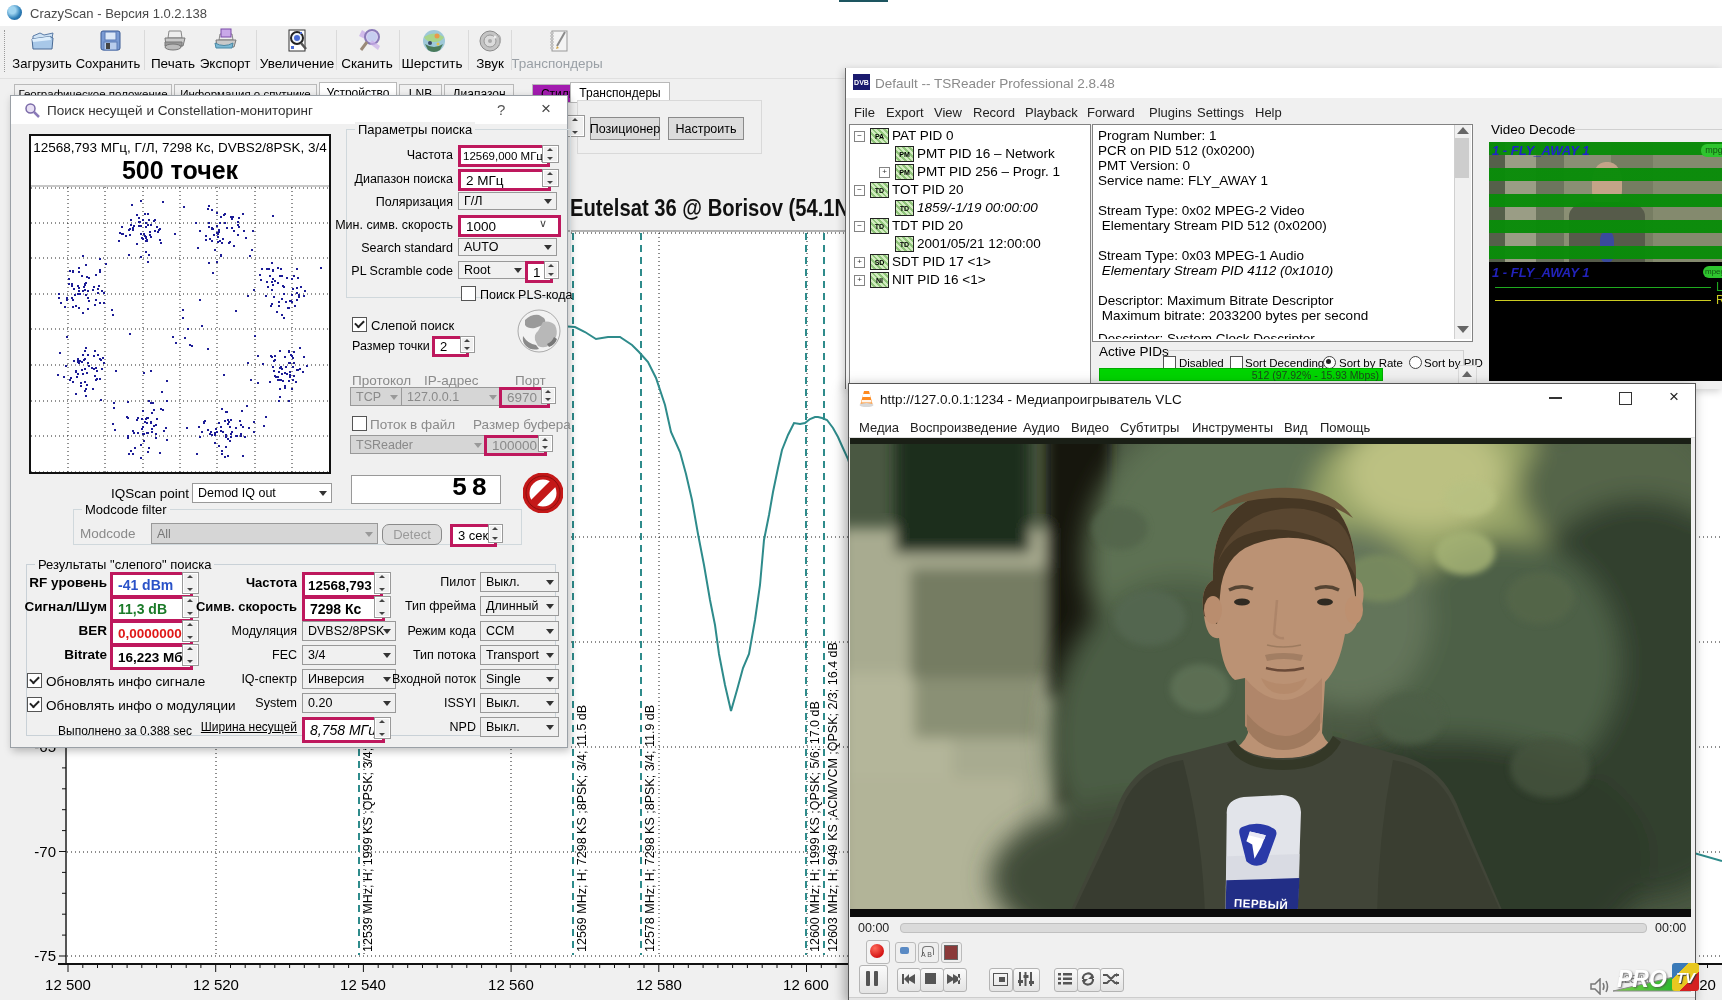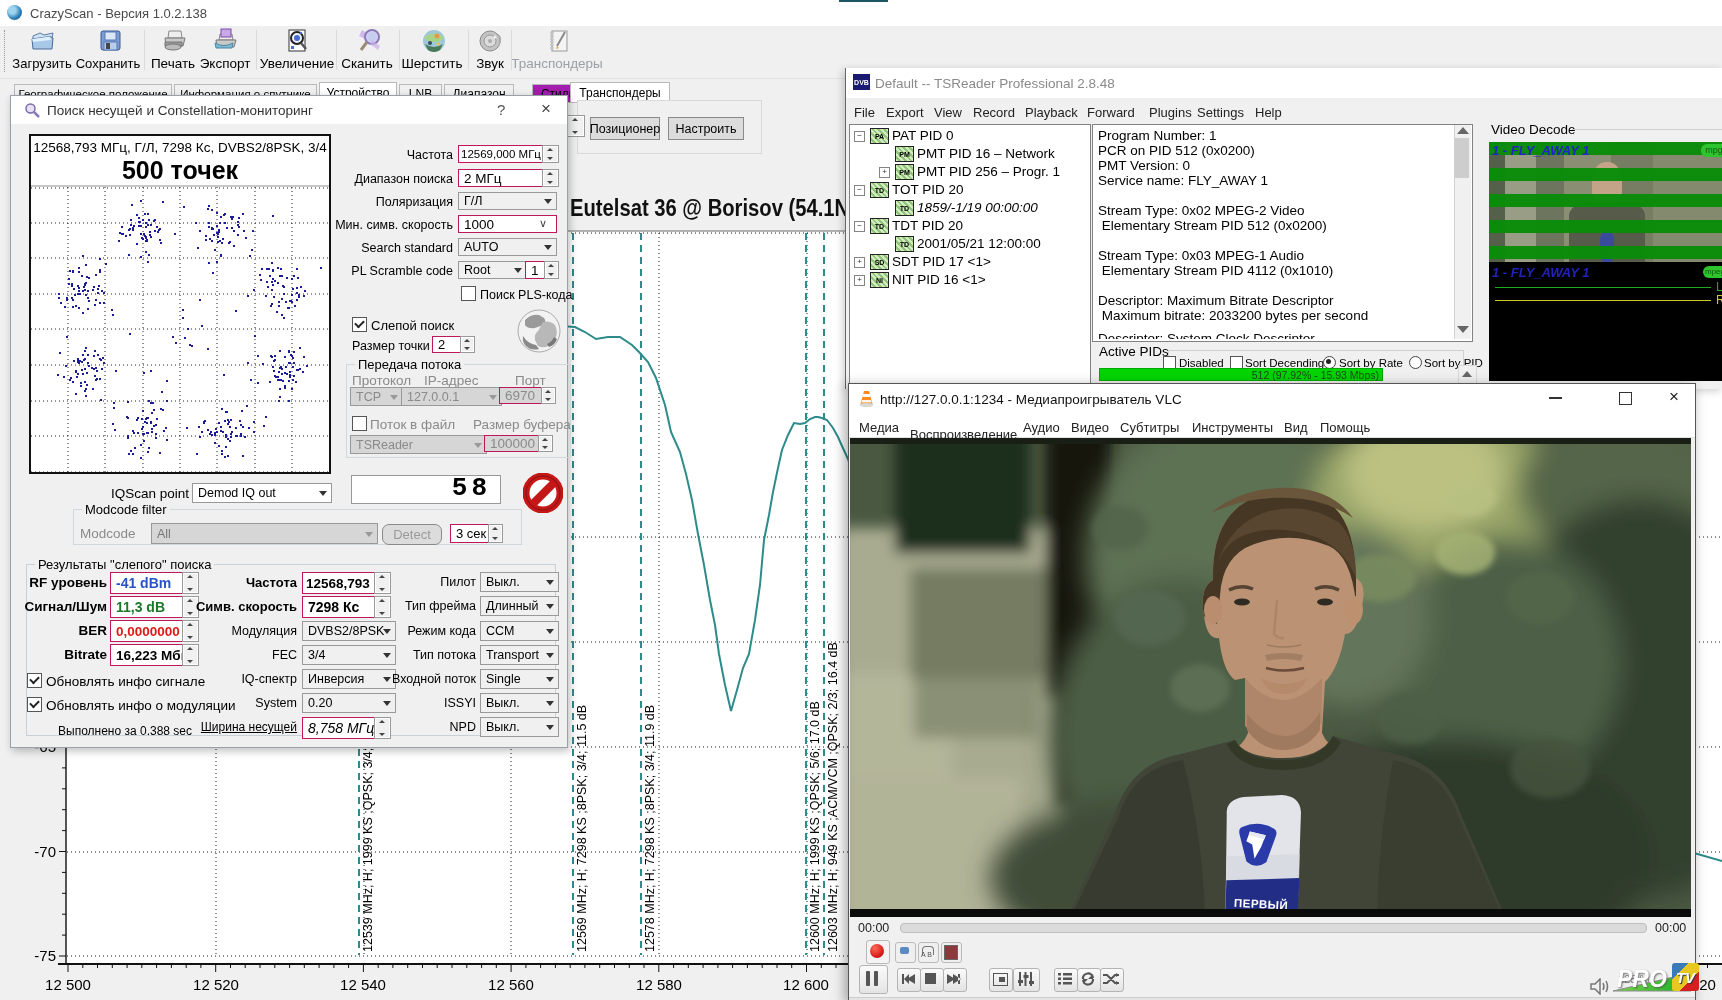--- a/index.html
+++ b/index.html
@@ -1,19 +1,19 @@
 <!DOCTYPE html>
 <html><head><meta charset="utf-8">
 <style>
 html,body{margin:0;padding:0;}
 #scr{position:relative;width:1722px;height:1000px;overflow:hidden;background:#f0f0f0;
  font-family:"Liberation Sans",sans-serif;font-size:13px;color:#000;}
 .a{position:absolute;}
 .lbl{position:absolute;white-space:nowrap;}
-.in{position:absolute;background:#fff;border:1px solid #be185d;font-weight:bold;font-size:15px;
+.in{position:absolute;background:#fff;border:3px solid #be185d;font-weight:bold;font-size:15px;
  display:flex;align-items:center;padding-left:5px;white-space:nowrap;overflow:hidden;}
 .dd{position:absolute;background:#f0f0f0;border:1px solid #999;font-size:12.5px;
  display:flex;align-items:center;padding-left:5px;white-space:nowrap;overflow:hidden;}
 .dd .ar{position:absolute;right:4px;top:50%;margin-top:-2px;width:0;height:0;
  border-left:4px solid transparent;border-right:4px solid transparent;border-top:5px solid #333;}
 .spin{position:absolute;width:17px;background:#f0f0f0;border:1px solid #999;}
 .spin:before{content:"";position:absolute;left:50%;top:2px;margin-left:-3.5px;width:0;height:0;
  border-left:3.5px solid transparent;border-right:3.5px solid transparent;border-bottom:3.5px solid #444;}
 .spin:after{content:"";position:absolute;left:50%;bottom:2px;margin-left:-3.5px;width:0;height:0;
  border-left:3.5px solid transparent;border-right:3.5px solid transparent;border-top:3.5px solid #444;}
@@ -365,20 +365,23 @@
         <line x1="0" y1="36" x2="298" y2="36" stroke="#222" stroke-width="1" stroke-dasharray="1 3"></line>
         <line x1="0" y1="71" x2="298" y2="71" stroke="#222" stroke-width="1" stroke-dasharray="1 3"></line>
         <line x1="0" y1="107" x2="298" y2="107" stroke="#222" stroke-width="1" stroke-dasharray="1 3"></line>
         <line x1="0" y1="142" x2="298" y2="142" stroke="#222" stroke-width="1" stroke-dasharray="1 3"></line>
         <line x1="0" y1="178" x2="298" y2="178" stroke="#222" stroke-width="1" stroke-dasharray="1 3"></line>
         <line x1="0" y1="214" x2="298" y2="214" stroke="#222" stroke-width="1" stroke-dasharray="1 3"></line>
         <line x1="0" y1="249" x2="298" y2="249" stroke="#222" stroke-width="1" stroke-dasharray="1 3"></line>
         <line x1="0" y1="285" x2="298" y2="285" stroke="#222" stroke-width="1" stroke-dasharray="1 3"></line>
         <path fill="#1c1c96" d="M248 180h2v2h-2zM248 192h2v2h-2zM248 163h2v2h-2zM254 179h2v2h-2zM247 184h2v2h-2zM253 198h2v2h-2zM258 184h2v2h-2zM240 169h2v2h-2zM253 200h2v2h-2zM250 181h2v2h-2zM257 164h2v2h-2zM246 189h2v2h-2zM261 179h2v2h-2zM255 186h2v2h-2zM260 168h2v2h-2zM257 163h2v2h-2zM216 175h2v2h-2zM238 194h2v2h-2zM259 167h2v2h-2zM261 170h2v2h-2zM249 179h2v2h-2zM251 193h2v2h-2zM258 187h2v2h-2zM258 189h2v2h-2zM242 173h2v2h-2zM244 189h2v2h-2zM247 213h2v2h-2zM239 168h2v2h-2zM260 201h2v2h-2zM257 193h2v2h-2zM268 181h2v2h-2zM231 176h2v2h-2zM262 164h2v2h-2zM250 186h2v2h-2zM246 192h2v2h-2zM257 213h2v2h-2zM258 175h2v2h-2zM243 172h2v2h-2zM262 175h2v2h-2zM249 192h2v2h-2zM241 179h2v2h-2zM226 168h2v2h-2zM243 188h2v2h-2zM265 182h2v2h-2zM253 185h2v2h-2zM264 194h2v2h-2zM253 169h2v2h-2zM262 188h2v2h-2zM266 182h2v2h-2zM275 178h2v2h-2zM271 184h2v2h-2zM243 168h2v2h-2zM248 201h2v2h-2zM261 192h2v2h-2zM219 192h2v2h-2zM257 175h2v2h-2zM242 183h2v2h-2zM272 169h2v2h-2zM187 258h2v2h-2zM187 235h2v2h-2zM194 224h2v2h-2zM195 224h2v2h-2zM204 240h2v2h-2zM222 244h2v2h-2zM210 223h2v2h-2zM191 244h2v2h-2zM215 218h2v2h-2zM205 248h2v2h-2zM213 249h2v2h-2zM193 233h2v2h-2zM176 242h2v2h-2zM190 266h2v2h-2zM185 244h2v2h-2zM172 235h2v2h-2zM196 251h2v2h-2zM211 239h2v2h-2zM178 246h2v2h-2zM199 246h2v2h-2zM183 255h2v2h-2zM194 249h2v2h-2zM209 248h2v2h-2zM196 268h2v2h-2zM196 236h2v2h-2zM194 259h2v2h-2zM194 247h2v2h-2zM208 233h2v2h-2zM170 244h2v2h-2zM196 232h2v2h-2zM204 248h2v2h-2zM180 247h2v2h-2zM190 221h2v2h-2zM198 239h2v2h-2zM183 247h2v2h-2zM199 232h2v2h-2zM198 253h2v2h-2zM183 245h2v2h-2zM193 269h2v2h-2zM168 249h2v2h-2zM189 239h2v2h-2zM217 240h2v2h-2zM222 234h2v2h-2zM197 234h2v2h-2zM184 241h2v2h-2zM189 243h2v2h-2zM165 266h2v2h-2zM190 263h2v2h-2zM179 244h2v2h-2zM234 229h2v2h-2zM173 233h2v2h-2zM199 249h2v2h-2zM209 237h2v2h-2zM172 234h2v2h-2zM209 246h2v2h-2zM167 239h2v2h-2zM211 268h2v2h-2zM200 244h2v2h-2zM95 229h2v2h-2zM112 246h2v2h-2zM119 234h2v2h-2zM96 230h2v2h-2zM96 248h2v2h-2zM81 236h2v2h-2zM117 260h2v2h-2zM112 253h2v2h-2zM106 230h2v2h-2zM103 260h2v2h-2zM124 246h2v2h-2zM155 240h2v2h-2zM120 244h2v2h-2zM109 270h2v2h-2zM131 222h2v2h-2zM106 245h2v2h-2zM122 222h2v2h-2zM82 215h2v2h-2zM111 239h2v2h-2zM116 230h2v2h-2zM96 214h2v2h-2zM116 245h2v2h-2zM124 250h2v2h-2zM109 257h2v2h-2zM110 231h2v2h-2zM105 232h2v2h-2zM83 242h2v2h-2zM115 235h2v2h-2zM102 245h2v2h-2zM134 240h2v2h-2zM105 232h2v2h-2zM111 223h2v2h-2zM110 241h2v2h-2zM135 252h2v2h-2zM125 231h2v2h-2zM120 225h2v2h-2zM115 245h2v2h-2zM101 266h2v2h-2zM119 215h2v2h-2zM119 235h2v2h-2zM111 246h2v2h-2zM117 213h2v2h-2zM96 250h2v2h-2zM128 265h2v2h-2zM135 213h2v2h-2zM121 215h2v2h-2zM132 243h2v2h-2zM97 266h2v2h-2zM120 215h2v2h-2zM115 230h2v2h-2zM113 234h2v2h-2zM129 221h2v2h-2zM116 264h2v2h-2zM101 243h2v2h-2zM114 231h2v2h-2zM120 241h2v2h-2zM99 263h2v2h-2zM122 238h2v2h-2zM46 172h2v2h-2zM70 181h2v2h-2zM60 180h2v2h-2zM62 181h2v2h-2zM64 180h2v2h-2zM65 191h2v2h-2zM53 171h2v2h-2zM42 173h2v2h-2zM41 194h2v2h-2zM53 203h2v2h-2zM84 183h2v2h-2zM34 178h2v2h-2zM53 163h2v2h-2zM51 186h2v2h-2zM48 173h2v2h-2zM44 206h2v2h-2zM52 172h2v2h-2zM49 195h2v2h-2zM45 189h2v2h-2zM64 192h2v2h-2zM72 175h2v2h-2zM69 172h2v2h-2zM49 198h2v2h-2zM65 183h2v2h-2zM39 190h2v2h-2zM46 171h2v2h-2zM46 186h2v2h-2zM26 187h2v2h-2zM56 175h2v2h-2zM68 191h2v2h-2zM46 174h2v2h-2zM63 163h2v2h-2zM50 174h2v2h-2zM55 185h2v2h-2zM55 197h2v2h-2zM57 178h2v2h-2zM38 192h2v2h-2zM61 201h2v2h-2zM44 183h2v2h-2zM53 181h2v2h-2zM54 160h2v2h-2zM65 191h2v2h-2zM69 212h2v2h-2zM50 182h2v2h-2zM54 208h2v2h-2zM32 189h2v2h-2zM35 149h2v2h-2zM28 165h2v2h-2zM68 171h2v2h-2zM51 167h2v2h-2zM62 168h2v2h-2zM71 170h2v2h-2zM44 184h2v2h-2zM54 201h2v2h-2zM56 167h2v2h-2zM47 175h2v2h-2zM63 188h2v2h-2zM53 194h2v2h-2zM47 100h2v2h-2zM56 121h2v2h-2zM53 97h2v2h-2zM40 110h2v2h-2zM46 106h2v2h-2zM29 115h2v2h-2zM37 91h2v2h-2zM68 84h2v2h-2zM53 102h2v2h-2zM41 119h2v2h-2zM74 76h2v2h-2zM35 112h2v2h-2zM37 96h2v2h-2zM56 110h2v2h-2zM51 103h2v2h-2zM44 118h2v2h-2zM48 106h2v2h-2zM47 103h2v2h-2zM52 99h2v2h-2zM41 112h2v2h-2zM72 105h2v2h-2zM64 112h2v2h-2zM66 105h2v2h-2zM57 113h2v2h-2zM55 89h2v2h-2zM54 77h2v2h-2zM54 107h2v2h-2zM70 103h2v2h-2zM66 101h2v2h-2zM41 83h2v2h-2zM41 84h2v2h-2zM62 99h2v2h-2zM61 102h2v2h-2zM68 115h2v2h-2zM46 98h2v2h-2zM47 80h2v2h-2zM63 117h2v2h-2zM54 95h2v2h-2zM68 71h2v2h-2zM56 103h2v2h-2zM47 120h2v2h-2zM67 98h2v2h-2zM53 96h2v2h-2zM47 84h2v2h-2zM72 115h2v2h-2zM64 87h2v2h-2zM81 127h2v2h-2zM57 90h2v2h-2zM43 107h2v2h-2zM42 101h2v2h-2zM68 82h2v2h-2zM80 122h2v2h-2zM38 83h2v2h-2zM50 88h2v2h-2zM51 68h2v2h-2zM51 125h2v2h-2zM40 98h2v2h-2zM35 110h2v2h-2zM109 69h2v2h-2zM114 39h2v2h-2zM119 37h2v2h-2zM94 48h2v2h-2zM109 46h2v2h-2zM116 37h2v2h-2zM117 67h2v2h-2zM97 67h2v2h-2zM108 34h2v2h-2zM143 46h2v2h-2zM129 55h2v2h-2zM90 46h2v2h-2zM105 27h2v2h-2zM88 45h2v2h-2zM119 49h2v2h-2zM107 34h2v2h-2zM99 37h2v2h-2zM98 41h2v2h-2zM111 32h2v2h-2zM108 34h2v2h-2zM111 51h2v2h-2zM114 50h2v2h-2zM90 39h2v2h-2zM115 52h2v2h-2zM91 46h2v2h-2zM127 42h2v2h-2zM110 50h2v2h-2zM115 53h2v2h-2zM112 46h2v2h-2zM101 42h2v2h-2zM128 41h2v2h-2zM109 38h2v2h-2zM122 33h2v2h-2zM123 32h2v2h-2zM98 47h2v2h-2zM113 48h2v2h-2zM125 39h2v2h-2zM117 32h2v2h-2zM128 52h2v2h-2zM118 47h2v2h-2zM101 40h2v2h-2zM118 44h2v2h-2zM113 26h2v2h-2zM114 35h2v2h-2zM97 42h2v2h-2zM87 53h2v2h-2zM123 43h2v2h-2zM99 32h2v2h-2zM109 13h2v2h-2zM114 53h2v2h-2zM107 38h2v2h-2zM114 49h2v2h-2zM126 44h2v2h-2zM102 38h2v2h-2zM114 64h2v2h-2zM107 30h2v2h-2zM100 17h2v2h-2zM116 26h2v2h-2zM177 18h2v2h-2zM178 51h2v2h-2zM176 21h2v2h-2zM195 40h2v2h-2zM198 54h2v2h-2zM192 27h2v2h-2zM191 51h2v2h-2zM185 25h2v2h-2zM207 39h2v2h-2zM187 44h2v2h-2zM206 47h2v2h-2zM188 53h2v2h-2zM220 62h2v2h-2zM201 29h2v2h-2zM241 28h2v2h-2zM188 35h2v2h-2zM214 50h2v2h-2zM174 48h2v2h-2zM200 40h2v2h-2zM177 35h2v2h-2zM187 44h2v2h-2zM186 54h2v2h-2zM180 22h2v2h-2zM183 62h2v2h-2zM185 74h2v2h-2zM199 29h2v2h-2zM182 47h2v2h-2zM177 75h2v2h-2zM180 53h2v2h-2zM212 43h2v2h-2zM180 41h2v2h-2zM197 55h2v2h-2zM193 26h2v2h-2zM193 35h2v2h-2zM164 35h2v2h-2zM174 52h2v2h-2zM218 68h2v2h-2zM185 38h2v2h-2zM202 58h2v2h-2zM187 42h2v2h-2zM221 43h2v2h-2zM186 46h2v2h-2zM200 31h2v2h-2zM189 29h2v2h-2zM189 68h2v2h-2zM202 43h2v2h-2zM180 40h2v2h-2zM206 37h2v2h-2zM211 26h2v2h-2zM189 67h2v2h-2zM166 60h2v2h-2zM168 43h2v2h-2zM190 55h2v2h-2zM152 19h2v2h-2zM185 45h2v2h-2zM181 41h2v2h-2zM177 39h2v2h-2zM182 47h2v2h-2zM257 120h2v2h-2zM241 97h2v2h-2zM251 98h2v2h-2zM249 81h2v2h-2zM255 90h2v2h-2zM237 81h2v2h-2zM265 100h2v2h-2zM265 105h2v2h-2zM228 87h2v2h-2zM260 91h2v2h-2zM236 99h2v2h-2zM248 88h2v2h-2zM246 95h2v2h-2zM216 108h2v2h-2zM239 118h2v2h-2zM235 81h2v2h-2zM265 81h2v2h-2zM242 109h2v2h-2zM246 80h2v2h-2zM252 99h2v2h-2zM267 109h2v2h-2zM289 80h2v2h-2zM250 88h2v2h-2zM265 112h2v2h-2zM260 91h2v2h-2zM240 75h2v2h-2zM272 108h2v2h-2zM247 114h2v2h-2zM260 114h2v2h-2zM229 92h2v2h-2zM252 106h2v2h-2zM262 88h2v2h-2zM252 130h2v2h-2zM259 113h2v2h-2zM250 111h2v2h-2zM273 103h2v2h-2zM266 90h2v2h-2zM258 113h2v2h-2zM240 116h2v2h-2zM241 91h2v2h-2zM250 127h2v2h-2zM254 114h2v2h-2zM240 102h2v2h-2zM235 94h2v2h-2zM261 101h2v2h-2zM269 99h2v2h-2zM247 118h2v2h-2zM241 82h2v2h-2zM267 107h2v2h-2zM222 102h2v2h-2zM245 124h2v2h-2zM240 94h2v2h-2zM238 88h2v2h-2zM241 83h2v2h-2zM237 81h2v2h-2zM230 81h2v2h-2zM243 93h2v2h-2zM234 108h2v2h-2zM151 130h2v2h-2zM124 237h2v2h-2zM160 158h2v2h-2zM27 110h2v2h-2zM33 119h2v2h-2zM168 112h2v2h-2zM181 85h2v2h-2zM186 49h2v2h-2zM144 155h2v2h-2zM170 138h2v2h-2zM263 118h2v2h-2zM131 14h2v2h-2zM256 120h2v2h-2zM82 220h2v2h-2zM223 148h2v2h-2zM66 167h2v2h-2zM116 74h2v2h-2zM207 30h2v2h-2zM176 161h2v2h-2zM268 160h2v2h-2zM40 96h2v2h-2zM153 150h2v2h-2zM206 34h2v2h-2zM135 193h2v2h-2zM232 238h2v2h-2zM130 204h2v2h-2zM248 209h2v2h-2zM192 187h2v2h-2zM105 56h2v2h-2zM204 123h2v2h-2zM151 122h2v2h-2zM141 149h2v2h-2zM98 146h2v2h-2zM156 141h2v2h-2zM112 185h2v2h-2zM260 107h2v2h-2zM226 195h2v2h-2zM27 106h2v2h-2zM119 183h2v2h-2zM158 157h2v2h-2z"></path>
       </svg>
+<div class="grp" style="left:335px;top:33px;width:223px;height:167px;">
+        <span>Параметры поиска</span>
+      </div>
 <div class="lbl" style="left:442px;top:52px;transform:translateX(-100%);font-size:12.5px;">Частота</div>
 <div class="in" style="left:447px;top:49px;width:84px;height:16px;font-weight:normal;font-size:11.5px;padding-left:2px;">12569,000 МГц</div>
 <div class="spin" style="left:531px;top:49px;width:15px;height:16px;"></div>
 <div class="lbl" style="left:442px;top:76px;transform:translateX(-100%);font-size:12.5px;">Диапазон поиска</div>
 <div class="in" style="left:447px;top:73px;width:82px;height:16px;font-weight:normal;font-size:13.5px;">2 МГц</div>
 <div class="spin" style="left:531px;top:73px;width:15px;height:16px;"></div>
 <div class="lbl" style="left:442px;top:99px;transform:translateX(-100%);font-size:12.5px;">Поляризация</div>
 <div class="dd" style="left:447px;top:96px;width:92px;height:16px;">Г/Л<span class="ar"></span></div>
 <div class="lbl" style="left:442px;top:122px;transform:translateX(-100%);font-size:12.5px;">Мин. симв. скорость</div>
 <div class="in" style="left:447px;top:119px;width:92px;height:16px;font-weight:normal;font-size:13.5px;">1000</div>
@@ -396,23 +399,20 @@
 <div class="lbl" style="left:341px;top:243px;font-size:12.5px;">Размер точки</div>
 <div class="in" style="left:421px;top:240px;width:26px;height:15px;font-weight:normal;font-size:13px;">2</div>
 <div class="spin" style="left:449px;top:240px;width:13px;height:15px;"></div>
 <svg class="a" style="left:506px;top:212px" width="44" height="46" viewBox="0 0 44 46">
         <circle cx="22" cy="23" r="21" fill="#f2f2f2" stroke="#aaa"></circle>
         <path d="M8 12 q6-6 14-5 l5 3 q3 4-1 7 l-8 3 q-7 1-10-3 z" fill="#9a9a9a"></path>
         <path d="M26 14 q7-2 12 3 q3 6 1 12 l-6 8 q-6 4-12 1 l-3-6 q-1-6 3-9 z" fill="#b8b8b8"></path>
         <path d="M6 28 q5 8 13 9 l3 4 q-8 2-13-3 q-4-4-3-10z" fill="#8a8a8a"></path>
         <path d="M30 36 q5-2 7-7 l3 2 q-2 6-8 8z" fill="#777"></path>
       </svg>
-<div class="grp" style="left:335px;top:268px;width:223px;height:92px;">
-        <span>Передача потока</span>
-      </div>
 <div class="lbl" style="left:341px;top:277px;font-size:13.5px;color:#8a8a8a;">Протокол</div>
 <div class="lbl" style="left:413px;top:277px;font-size:13.5px;color:#8a8a8a;">IP-адрес</div>
 <div class="lbl" style="left:504px;top:277px;font-size:13.5px;color:#8a8a8a;">Порт</div>
 <div class="dd" style="left:339px;top:291px;width:46px;height:17px;background:#d6d6d6;color:#8a8a8a;">TCP<span class="ar" style="border-top-color:#999;"></span></div>
 <div class="dd" style="left:390px;top:291px;width:94px;height:17px;background:#d6d6d6;color:#8a8a8a;">127.0.0.1<span class="ar" style="border-top-color:#999;"></span></div>
 <div class="in" style="left:488px;top:291px;width:40px;height:15px;background:#d6d6d6;color:#8a8a8a;font-weight:normal;font-size:13.5px;">6970</div>
 <div class="spin" style="left:530px;top:291px;width:13px;height:15px;"></div>
 <div class="cb" style="left:341px;top:320px;"></div>
 <div class="lbl" style="left:359px;top:321px;font-size:13.5px;color:#8a8a8a;">Поток в файл</div>
 <div class="lbl" style="left:462px;top:321px;font-size:13.5px;color:#8a8a8a;">Размер буфера</div>
@@ -530,21 +530,21 @@
 <div class="lbl" style="left:46px;top:204px;font-size:13.5px;">NIT PID 16 &lt;1&gt;</div>
 <div class="a" style="left:246px;top:56px;width:379px;height:216px;background:#fff;border:1px solid #828282;"></div>
 <div class="a" style="left:247px;top:57px;width:360px;height:214px;overflow:hidden;">
 <div class="lbl" style="left:5px;top:3px;font-size:13.5px;">Program Number: 1</div>
 <div class="lbl" style="left:5px;top:18px;font-size:13.5px;">PCR on PID 512 (0x0200)</div>
 <div class="lbl" style="left:5px;top:33px;font-size:13.5px;">PMT Version: 0</div>
 <div class="lbl" style="left:5px;top:48px;font-size:13.5px;">Service name: FLY_AWAY 1</div>
 <div class="lbl" style="left:5px;top:78px;font-size:13.5px;">Stream Type: 0x02 MPEG-2 Video</div>
 <div class="lbl" style="left:5px;top:93px;font-size:13.5px;">&nbsp;Elementary Stream PID 512 (0x0200)</div>
 <div class="lbl" style="left:5px;top:123px;font-size:13.5px;">Stream Type: 0x03 MPEG-1 Audio</div>
-<div class="lbl" style="left:5px;top:138px;font-size:13.5px;">&nbsp;Elementary Stream PID 4112 (0x1010)</div>
+<div class="lbl" style="left:5px;top:138px;font-size:13.5px;font-style:italic;">&nbsp;Elementary Stream PID 4112 (0x1010)</div>
 <div class="lbl" style="left:5px;top:168px;font-size:13.5px;">Descriptor: Maximum Bitrate Descriptor</div>
 <div class="lbl" style="left:5px;top:183px;font-size:13.5px;">&nbsp;Maximum bitrate: 2033200 bytes per second</div>
 <div class="lbl" style="left:5px;top:206px;font-size:13.5px;">Descriptor: System Clock Descriptor</div>
 </div>
 <div class="a" style="left:608px;top:57px;width:16px;height:214px;background:#f0f0f0;border-left:1px solid #d0d0d0;"></div>
 <div class="a" style="left:610px;top:59px;width:12px;height:0;border-left:6px solid transparent;border-right:6px solid transparent;border-bottom:7px solid #666;width:0;margin-left:1px;"></div>
 <div class="a" style="left:610px;top:258px;width:0;border-left:6px solid transparent;border-right:6px solid transparent;border-top:7px solid #666;margin-left:1px;"></div>
 <div class="a" style="left:609px;top:70px;width:14px;height:40px;background:#cdcdcd;"></div>
 <div class="lbl" style="left:253px;top:276px;font-size:13.5px;">Active PIDs</div>
 <div class="a" style="left:322px;top:282px;width:294px;height:22px;border:1px solid #d0d0d0;border-bottom:none;"></div>
@@ -590,21 +590,21 @@
         <path d="M5 1 h5 l3.5 13 h-12 z" fill="#ff8a1e"></path>
         <path d="M4.2 4 h6.6 l0.8 3 h-8.2 z" fill="#fff"></path>
         <path d="M3 10 h9 l0.7 2.6 h-10.4 z" fill="#fff" opacity="0.9"></path>
         <ellipse cx="7.5" cy="15" rx="7" ry="2" fill="#d8d8d8"></ellipse>
       </svg>
 <div class="lbl" style="left:31px;top:8px;font-size:13.5px;color:#111;">http://127.0.0.1:1234 - Медиапроигрыватель VLC</div>
 <div class="a" style="left:700px;top:13px;width:13px;height:1.5px;background:#333;"></div>
 <div class="a" style="left:770px;top:8px;width:11px;height:11px;border:1.5px solid #333;"></div>
 <div class="lbl" style="left:820px;top:3px;font-size:17px;color:#222;">×</div>
 <div class="lbl" style="left:10px;top:36px;font-size:13px;color:#222;">Медиа</div>
-<div class="lbl" style="left:61px;top:43px;font-size:13px;color:#222;">Воспроизведение</div>
+<div class="lbl" style="left:61px;top:36px;font-size:13px;color:#222;">Воспроизведение</div>
 <div class="lbl" style="left:174px;top:36px;font-size:13px;color:#222;">Аудио</div>
 <div class="lbl" style="left:222px;top:36px;font-size:13px;color:#222;">Видео</div>
 <div class="lbl" style="left:271px;top:36px;font-size:13px;color:#222;">Субтитры</div>
 <div class="lbl" style="left:343px;top:36px;font-size:13px;color:#222;">Инструменты</div>
 <div class="lbl" style="left:435px;top:36px;font-size:13px;color:#222;">Вид</div>
 <div class="lbl" style="left:471px;top:36px;font-size:13px;color:#222;">Помощь</div>
 <div id="vid" class="a" style="left:1px;top:54px;width:841px;height:479px;background:#42503c;overflow:hidden;">
 <svg class="a" style="left:0;top:0" width="845" height="479" viewBox="0 0 845 479">
 <defs>
 <filter id="b1" x="-40%" y="-40%" width="180%" height="180%">

